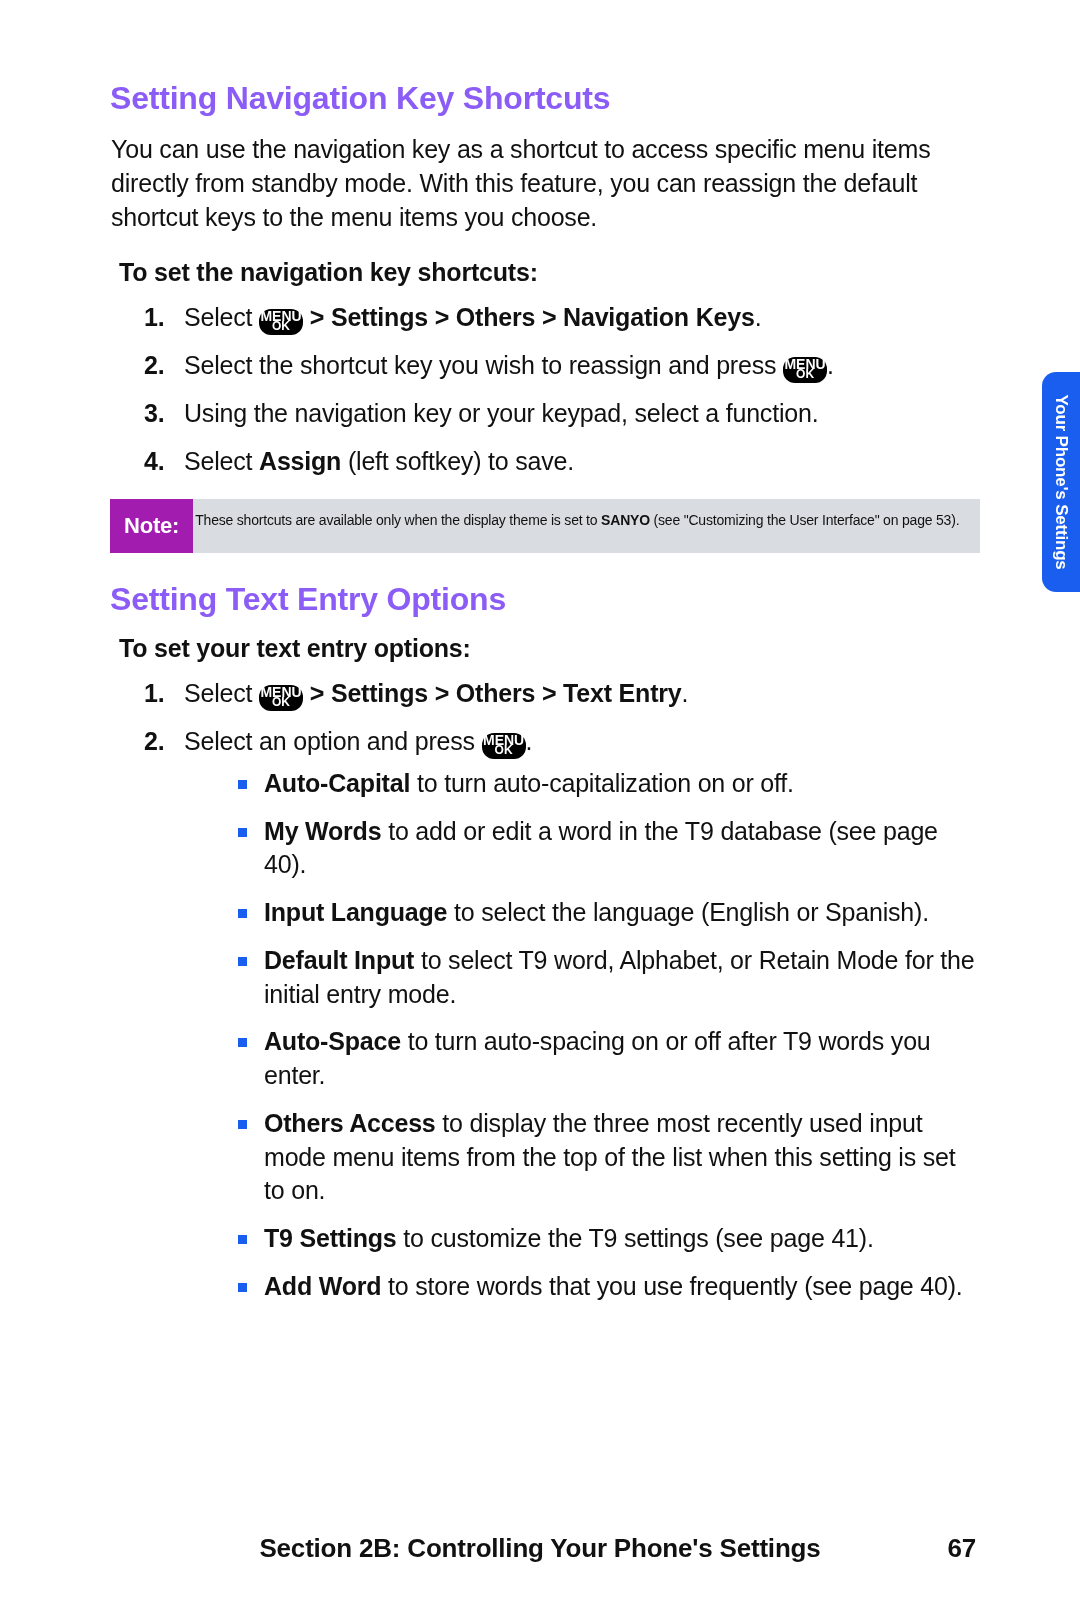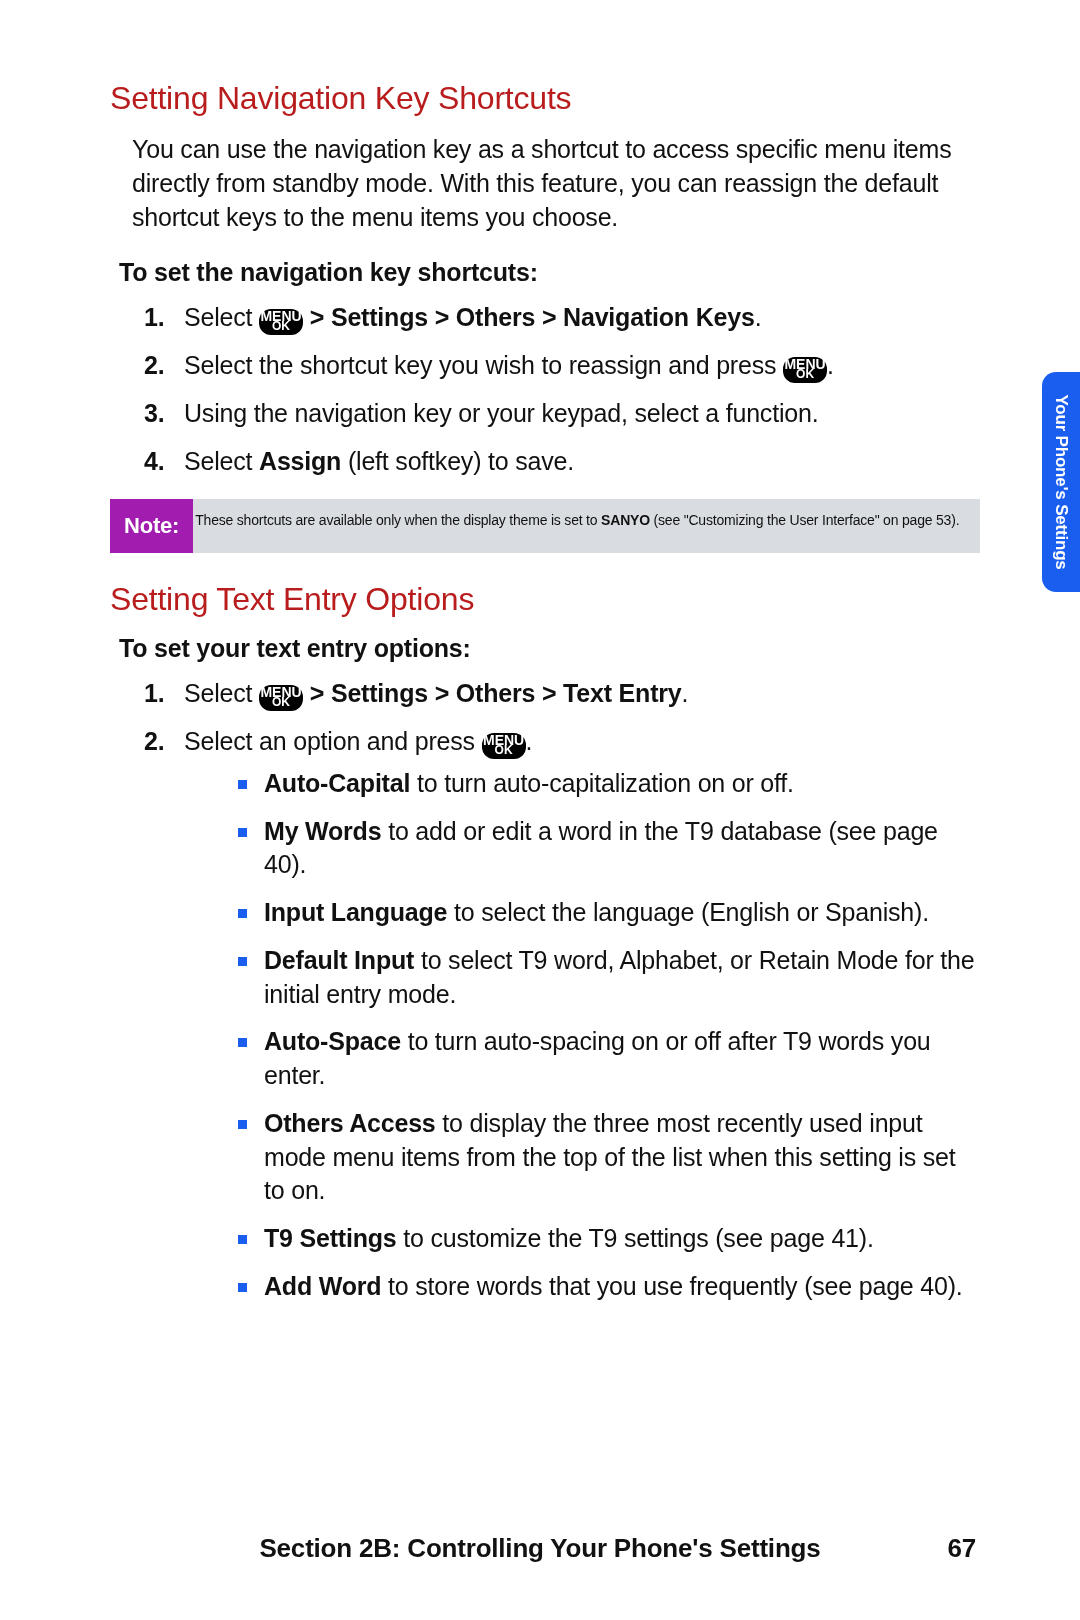--- a/index.html
+++ b/index.html
@@ -12,30 +12,30 @@
   }
   .page {
     box-sizing: border-box;
     width: 1080px;
     height: 1620px;
     position: relative;
     padding: 80px 100px 70px 110px;
     letter-spacing: -0.2px;
   }
   h2.section-heading {
-    color: #b91c1c;
-    font-weight: 400;
+    color: #8b5cf6;
+    font-weight: 700;
     font-size: 32px;
     margin: 0 0 16px 0;
     font-stretch: condensed;
   }
   .intro-para {
     font-size: 25px;
     line-height: 1.35;
-    margin: 0 0 24px 22px;
+    margin: 0 0 24px 1px;
     font-stretch: condensed;
   }
   .subhead {
     font-weight: 700;
     font-size: 25px;
     margin: 6px 0 14px 9px;
     font-stretch: condensed;
   }
   ol.steps {
     list-style: none;

